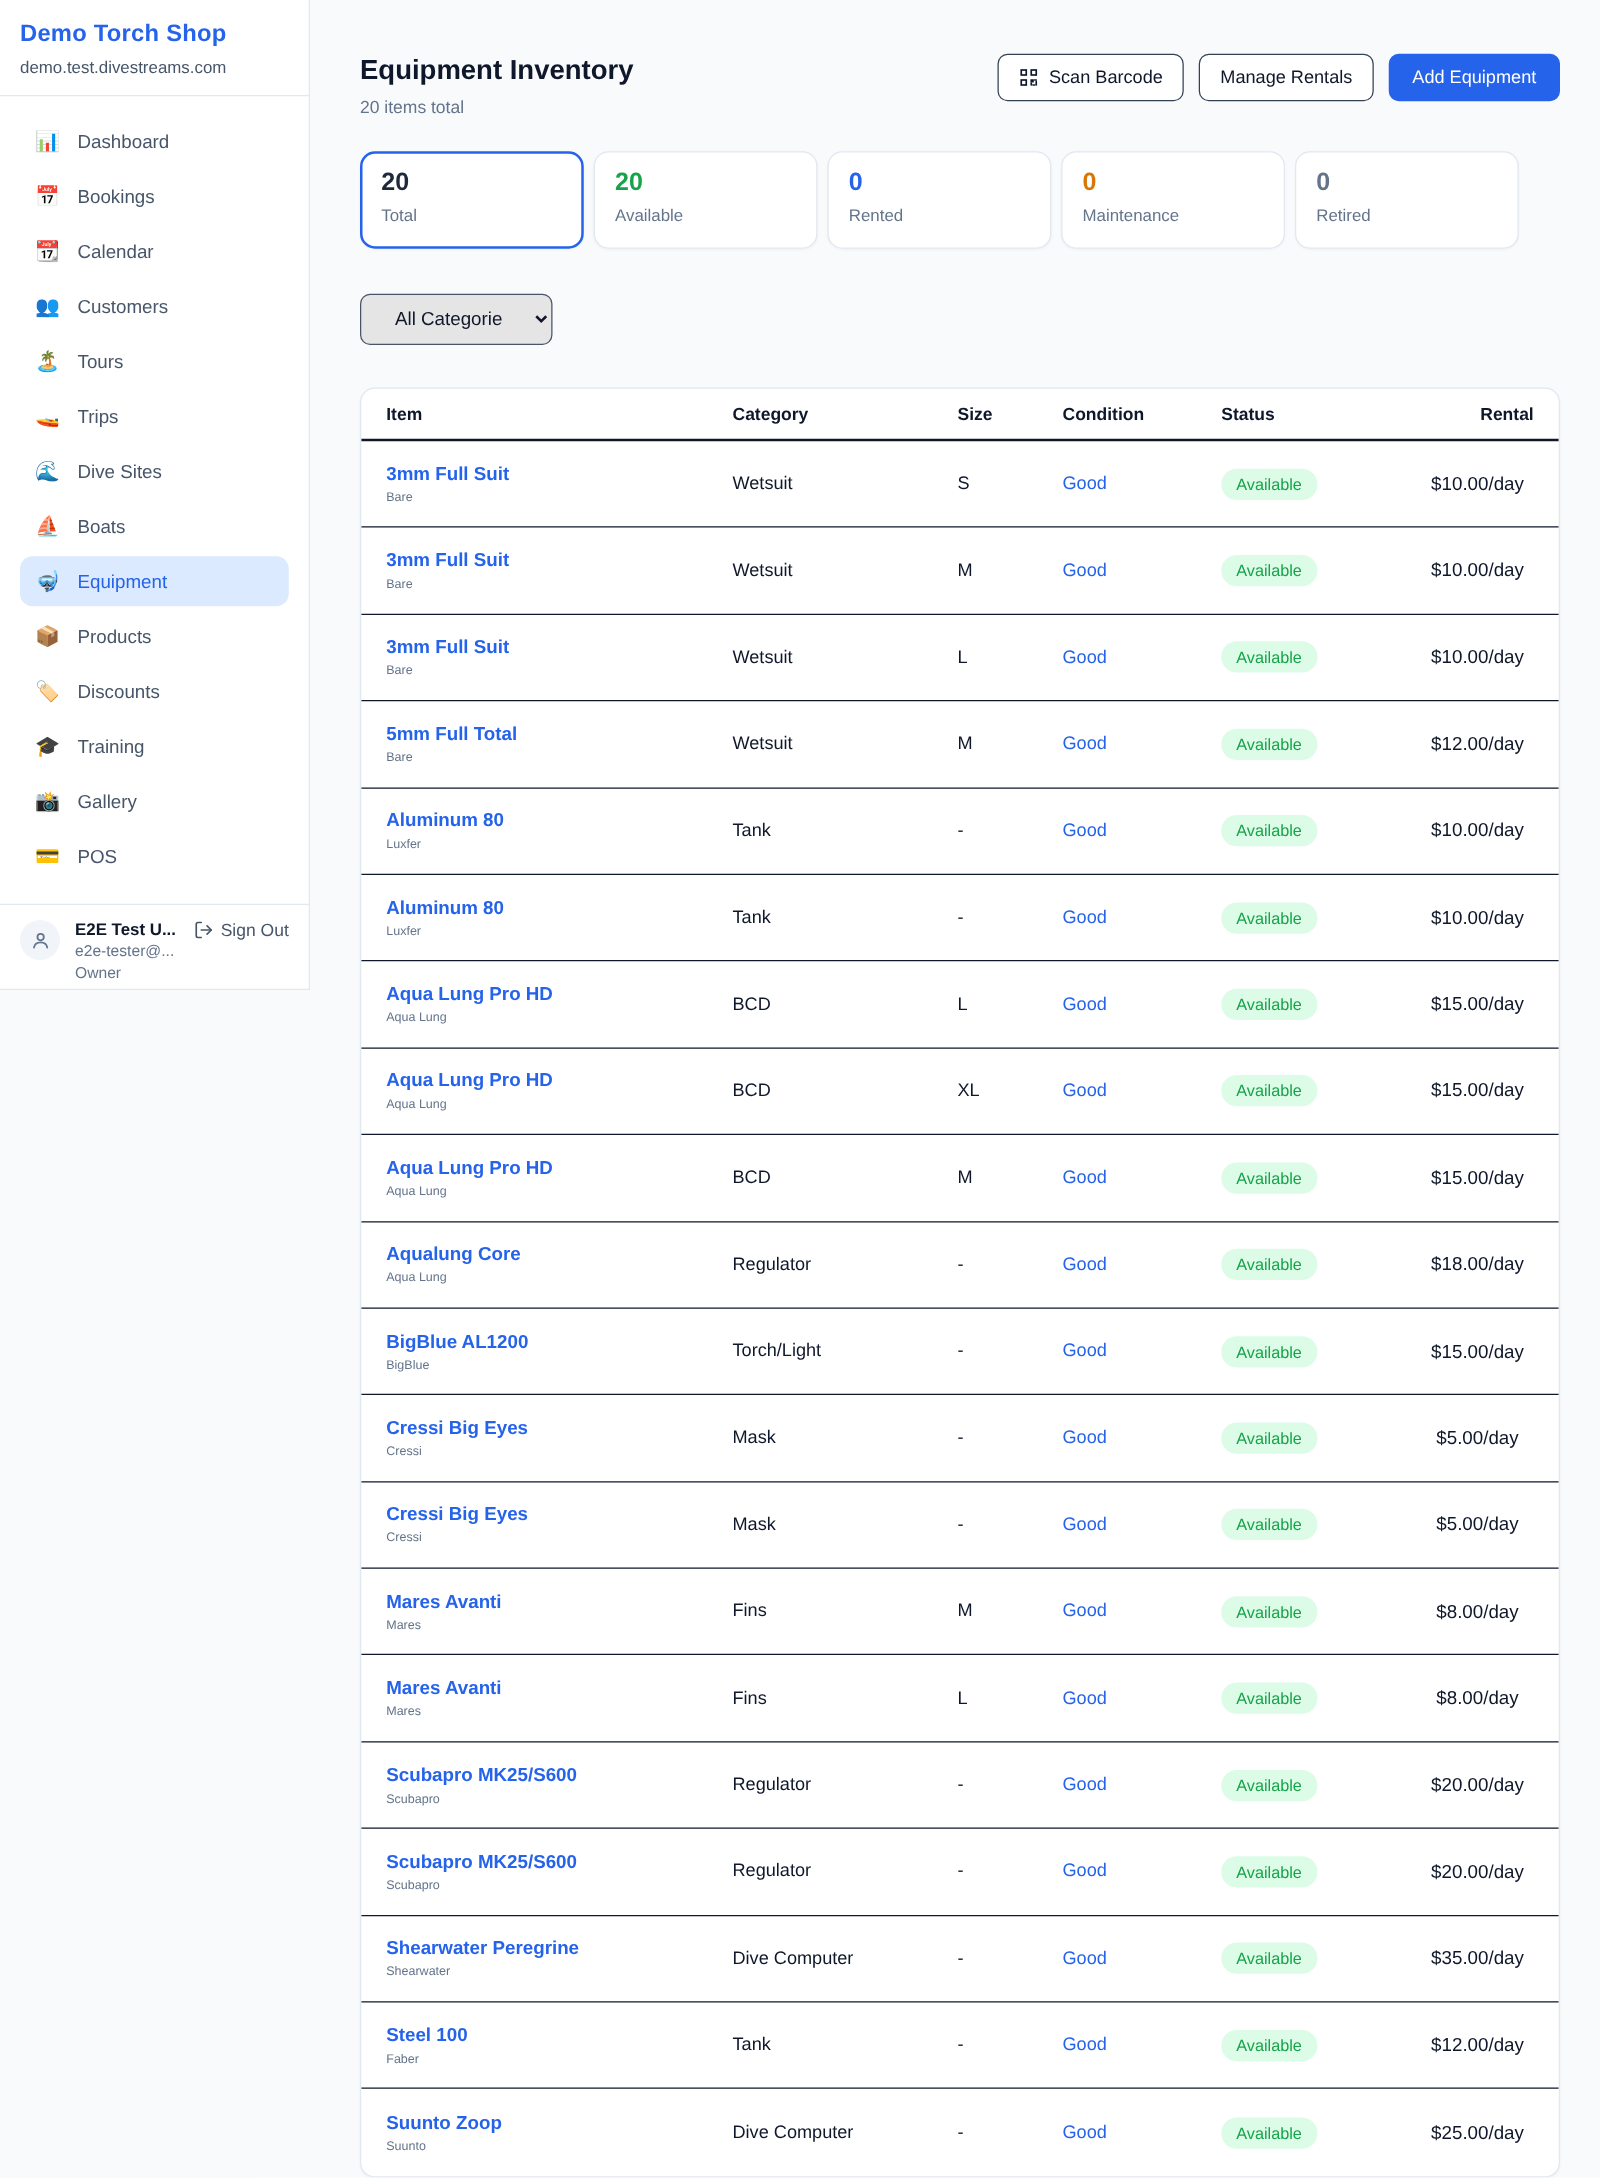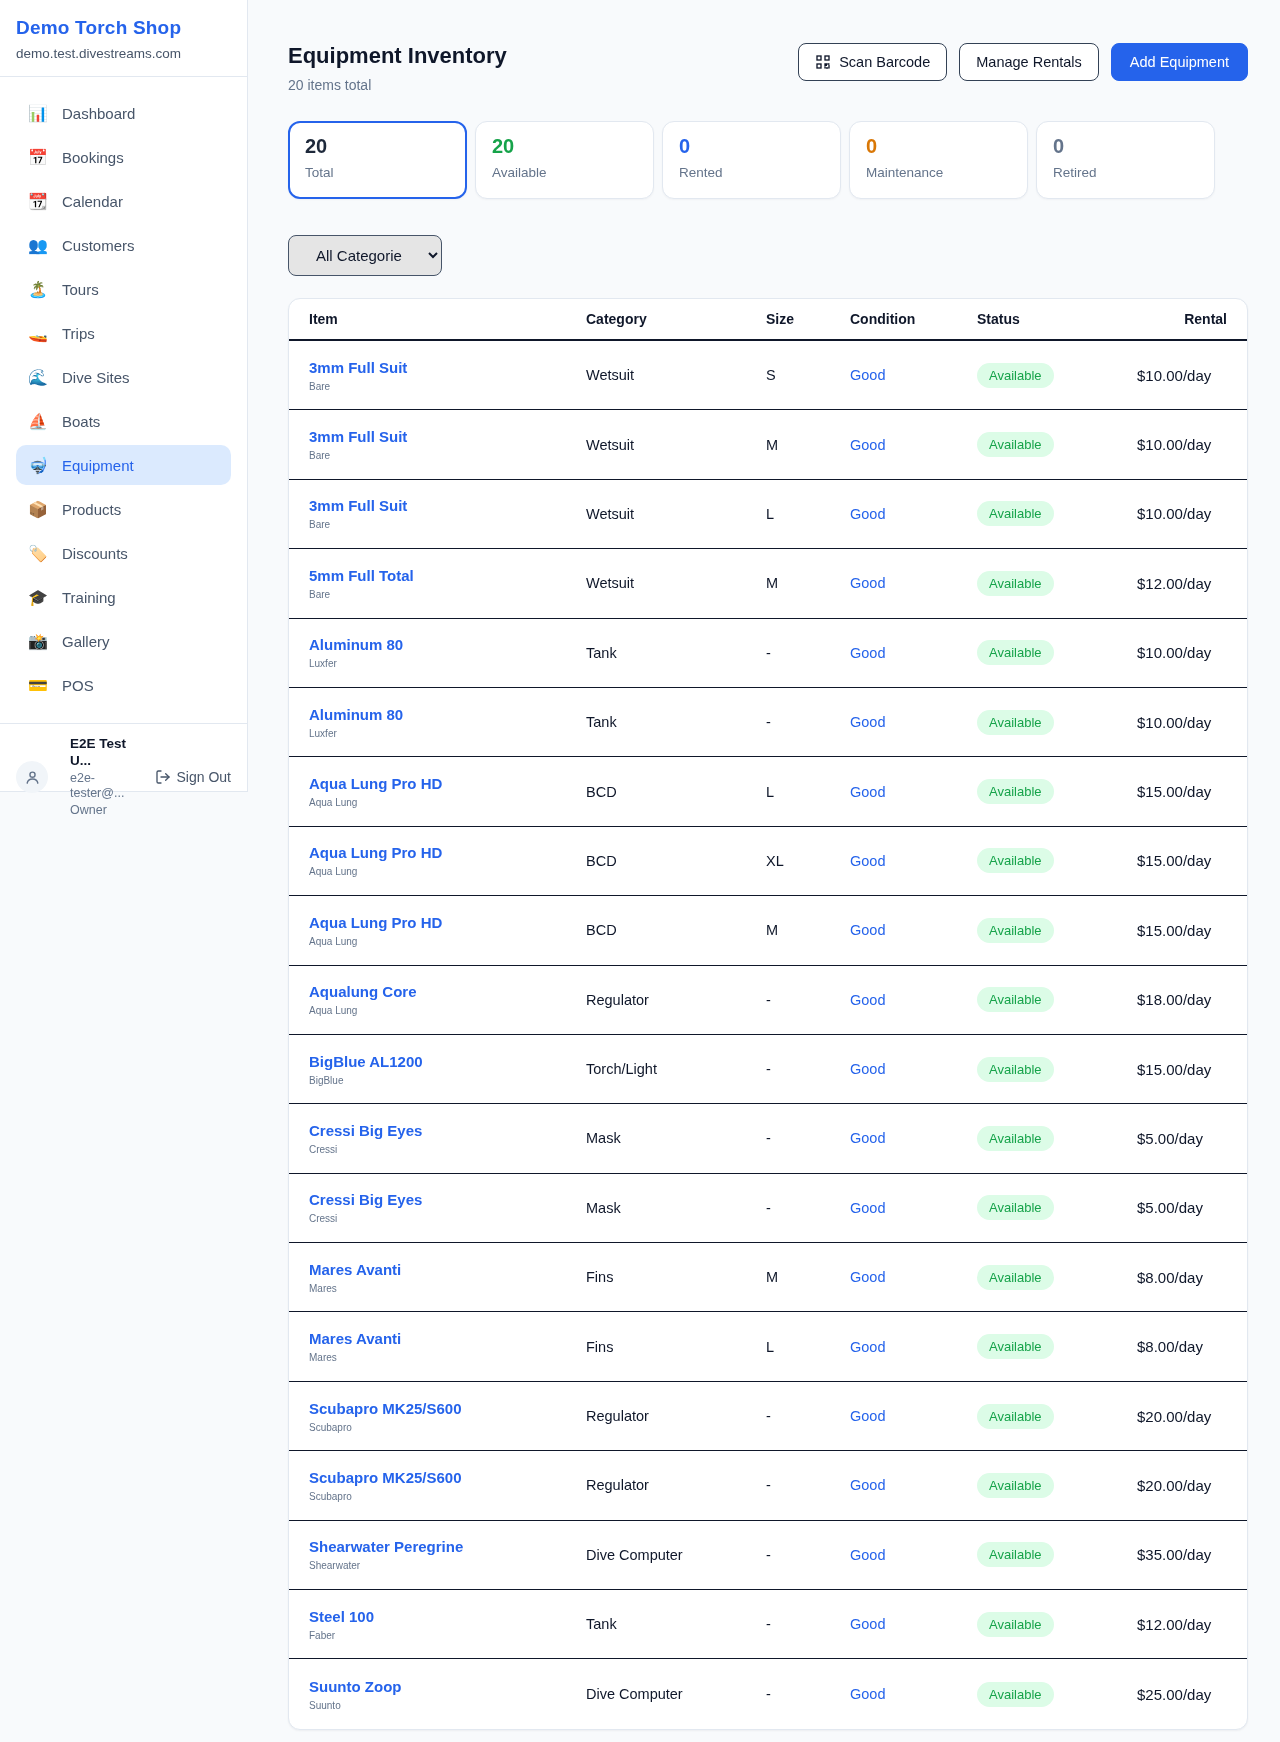--- a/index.html
+++ b/index.html
@@ -18,21 +18,21 @@
   .brand p { font-size:13.5px; color:#475569; margin-top:7px; }
   .nav { padding:16px 16px 8px; }
   .nav-item {
     display:flex; align-items:center; gap:14px; height:40px; margin-bottom:4px;
     padding:0 12px; border-radius:10px; color:#475569; font-size:15px; cursor:pointer;
   }
   .nav-item .ic { width:20px; font-size:16px; text-align:center; flex:none; }
   .nav-item.active { background:#dbeafe; color:#2563eb; }
   .user-row {
     margin-top:6px; border-top:1px solid #e2e8f0; padding:12px 16px 14px;
-    display:flex; align-items:center; gap:22px;
+    display:flex; align-items:flex-start; gap:12px;
   }
   .avatar {
     width:32px; height:32px; border-radius:50%; background:#f1f5f9; flex:none;
     display:flex; align-items:center; justify-content:center;
   }
   .uinfo { line-height:1.25; min-width:0; }
   .uname { font-size:13.5px; font-weight:bold; color:#0f172a; }
   .umail,.urole { font-size:12.5px; color:#64748b; margin-top:1px; }
   .signout {
     margin-left:auto; display:flex; align-items:center; gap:6px;
@@ -66,38 +66,38 @@
     flex:1; height:41px; border:1px solid #475569; border-radius:8px;
     padding:0 16px; font-size:15px; font-family:inherit; color:#0f172a; background:#fff;
   }
   .search::placeholder { color:#8c96a5; }
   .catsel {
     width:154px; height:41px; border:1px solid #475569; border-radius:8px;
     background:#e5e5e5; font-size:15px; font-family:inherit; color:#0f172a; padding:0 23px;
   }
   
   .card {
-    margin-top:22px; background:#fff; border:1px solid #e2e8f0; border-radius:12px;
+    margin-top:34px; background:#fff; border:1px solid #e2e8f0; border-radius:12px;
     overflow:hidden; box-shadow:0 1px 2px rgba(15,23,42,.05);
   }
   .grid { display:grid; grid-template-columns:277px 180px 84px 127px 160px 1fr; align-items:center; }
   .thead { padding:0 20px; height:42px; border-bottom:2px solid #0f172a; }
   .th { font-size:14px; font-weight:bold; color:#0f172a; }
   .th:last-child { text-align:right; }
   .tr { padding:0 20px; height:69.4px; border-bottom:1.5px solid #0f172a; }
   .tr:last-child { border-bottom:none; }
   .iname { font-size:15px; font-weight:bold; color:#2563eb; text-decoration:none; cursor:pointer; }
   .ibrand { font-size:10px; color:#64748b; margin-top:4px; }
   .cell { font-size:14.5px; color:#0f172a; }
   .cond { font-size:14.5px; color:#2563eb; text-decoration:none; cursor:pointer; }
   .badge {
     display:inline-block; font-size:13px; color:#16a34a; background:#dcfce7;
     padding:5px 12px; border-radius:999px;
   }
-  .price { font-size:15px; color:#0f172a; text-align:left; }
+  .price { font-size:15px; color:#0f172a; text-align:center; }
   svg { display:block; }
 </style>
 </head>
 <body>
 
 <aside class="sidebar">
   <div class="brand">
     <h1>Demo Torch Shop</h1>
     <p>demo.test.divestreams.com</p>
   </div>

